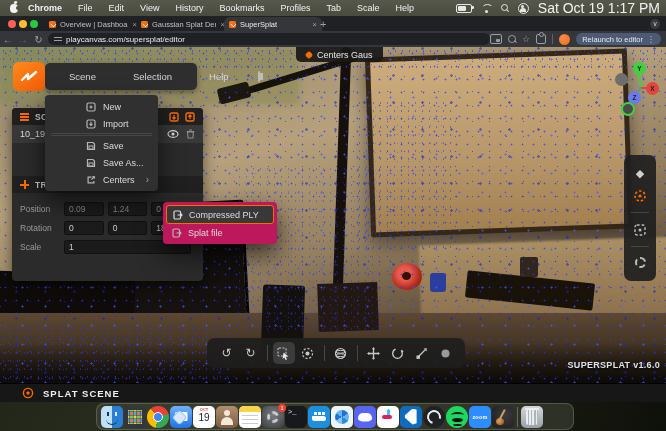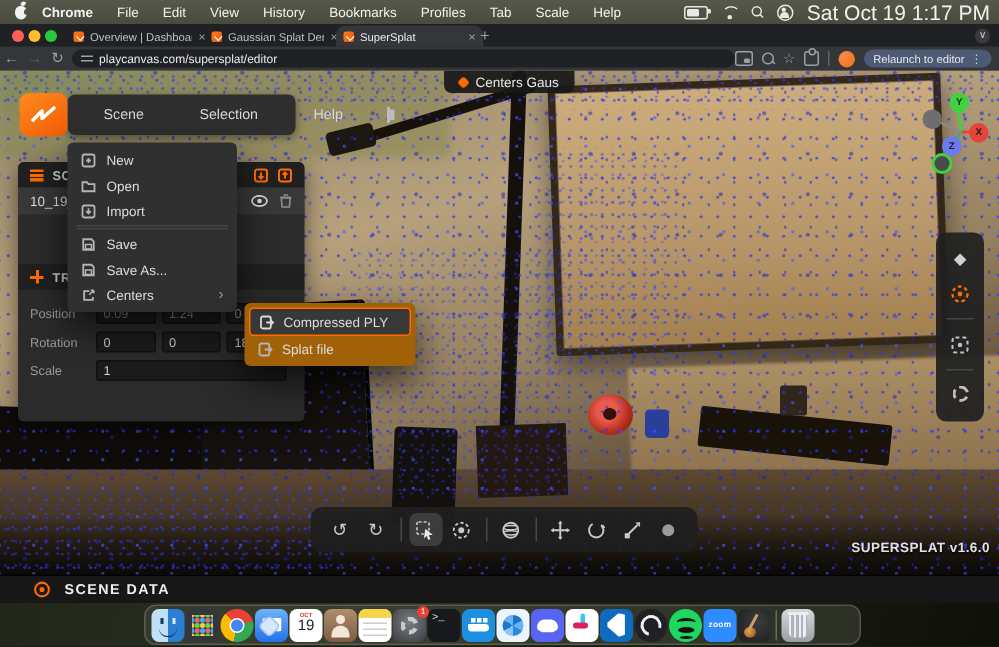--- a/index.html
+++ b/index.html
@@ -139,27 +139,27 @@
   .trow{display:flex;align-items:center;padding:2px 8px 2px 8px;font-size:8.5px;color:#9a9a9a;height:15px;}
   .trow .lab{width:44px;flex:0 0 auto;}
   .fld{height:12px;background:#1b1b1b;border:1px solid #111;border-radius:2px;
     font-size:8.5px;display:flex;align-items:center;padding:0 4px;margin-right:4px;}
   .fld.dim{color:#8a8a8a;} .fld.lit{color:#cfcfcf;}
   .f3{width:42px;} .fwide{width:135px;}
 
   
   .dropdown{left:45px;top:48px;width:113px;background:#303030;border-radius:4px;z-index:30;
     box-shadow:0 10px 24px rgba(0,0,0,.65);padding:3px 0;}
-  .mrow{height:17px;display:flex;align-items:center;gap:7px;padding:0 9px;font-size:9px;color:#dcdcdc;}
+  .mrow{height:17px;display:flex;align-items:center;gap:7px;padding:0 9px;font-size:9px;color:#dcdcdc;margin-left:32px;}
   .mrow svg{flex:0 0 auto;}
   .msep{height:1px;background:#454545;margin:1px 6px;}
   .mcheck{margin-left:auto;width:11px;height:11px;background:#ff6a00;border-radius:2px;color:#fff;
     font-size:8px;line-height:11px;text-align:center;}
   .msubarrow{margin-left:auto;color:#9a9a9a;font-size:10px;}
-  .submenu{left:163px;top:155px;width:108px;background:#a16207;border-radius:4px;z-index:31;
+  .submenu{left:163px;top:155px;width:108px;background:#be185d;border-radius:4px;z-index:31;
     box-shadow:0 10px 24px rgba(0,0,0,.65);padding:3px;}
   .smrow{height:17px;display:flex;align-items:center;gap:6px;padding:0 6px;font-size:9px;color:#dcdcdc;border-radius:3px;}
   .smrow.hl{border:1.5px solid #ff6a00;background:#383838;height:17px;}
 
   
   .rtoolbar{left:624px;top:108px;width:32px;height:118px;background:rgba(32,32,32,.92);border-radius:7px;z-index:11;
     display:flex;flex-direction:column;align-items:center;justify-content:space-evenly;padding:4px 0;}
   .rt-div{width:18px;height:1px;background:#454545;}
   .diamond{color:#cfcfcf;font-size:11px;line-height:11px;}
   .gearic{width:11px;height:11px;border:2.6px dashed #bdbdbd;border-radius:50%;box-sizing:border-box;}
@@ -428,26 +428,20 @@
     <div class="ab dropdown">
       <div class="mrow">
         <svg width="10" height="10" viewBox="0 0 10 10">
           <rect x="1" y="1" width="8" height="8" rx="1.5" fill="none" stroke="#b5b5b5" stroke-width="1.2"></rect>
           <path d="M5 3.4v3.2 M3.4 5h3.2" stroke="#b5b5b5" stroke-width="1.2"></path>
         </svg>
         <span>New</span>
       </div>
       <div class="mrow">
         <svg width="10" height="10" viewBox="0 0 10 10">
-          <path d="M1 2.5h3l1 1.2h4v4.8H1z" fill="none" stroke="#b5b5b5" stroke-width="1.2"></path>
-        </svg>
-        <span>Open</span>
-      </div>
-      <div class="mrow">
-        <svg width="10" height="10" viewBox="0 0 10 10">
           <rect x="1" y="1" width="8" height="8" rx="1.5" fill="none" stroke="#b5b5b5" stroke-width="1.2"></rect>
           <path d="M5 2.8v3.4 M3.5 4.8 L5 6.3 L6.5 4.8" stroke="#b5b5b5" stroke-width="1.2" fill="none"></path>
         </svg>
         <span>Import</span>
       </div>
       <div class="msep"></div>
       <div class="msep"></div>
       <div class="mrow">
         <svg width="10" height="10" viewBox="0 0 10 10">
           <path d="M1.5 1.5h5.5l1.5 1.5v5.5h-7z" fill="none" stroke="#b5b5b5" stroke-width="1.2"></path>
@@ -570,21 +564,21 @@
       </span>
     </div>
 
     <span class="ab version">SUPERSPLAT v1.6.0</span>
 
     <div class="ab splatbar">
       <svg width="12" height="12" viewBox="0 0 12 12">
         <circle cx="6" cy="6" r="4.6" fill="none" stroke="#ff6a00" stroke-width="1.4"></circle>
         <circle cx="6" cy="6" r="1.7" fill="#ff6a00"></circle>
       </svg>
-      <span class="t">SCENE DATA</span>
+      <span class="t">SPLAT SCENE</span>
     </div>
   </div>
 
   <div class="ab desktop"></div>
   <div class="ab dock">
     <span class="dicon i-finder"></span>
     <span class="dicon i-launchpad"></span>
     <span class="dicon i-chrome"></span>
     <span class="dicon i-mail"></span>
     <span class="dicon i-cal">

